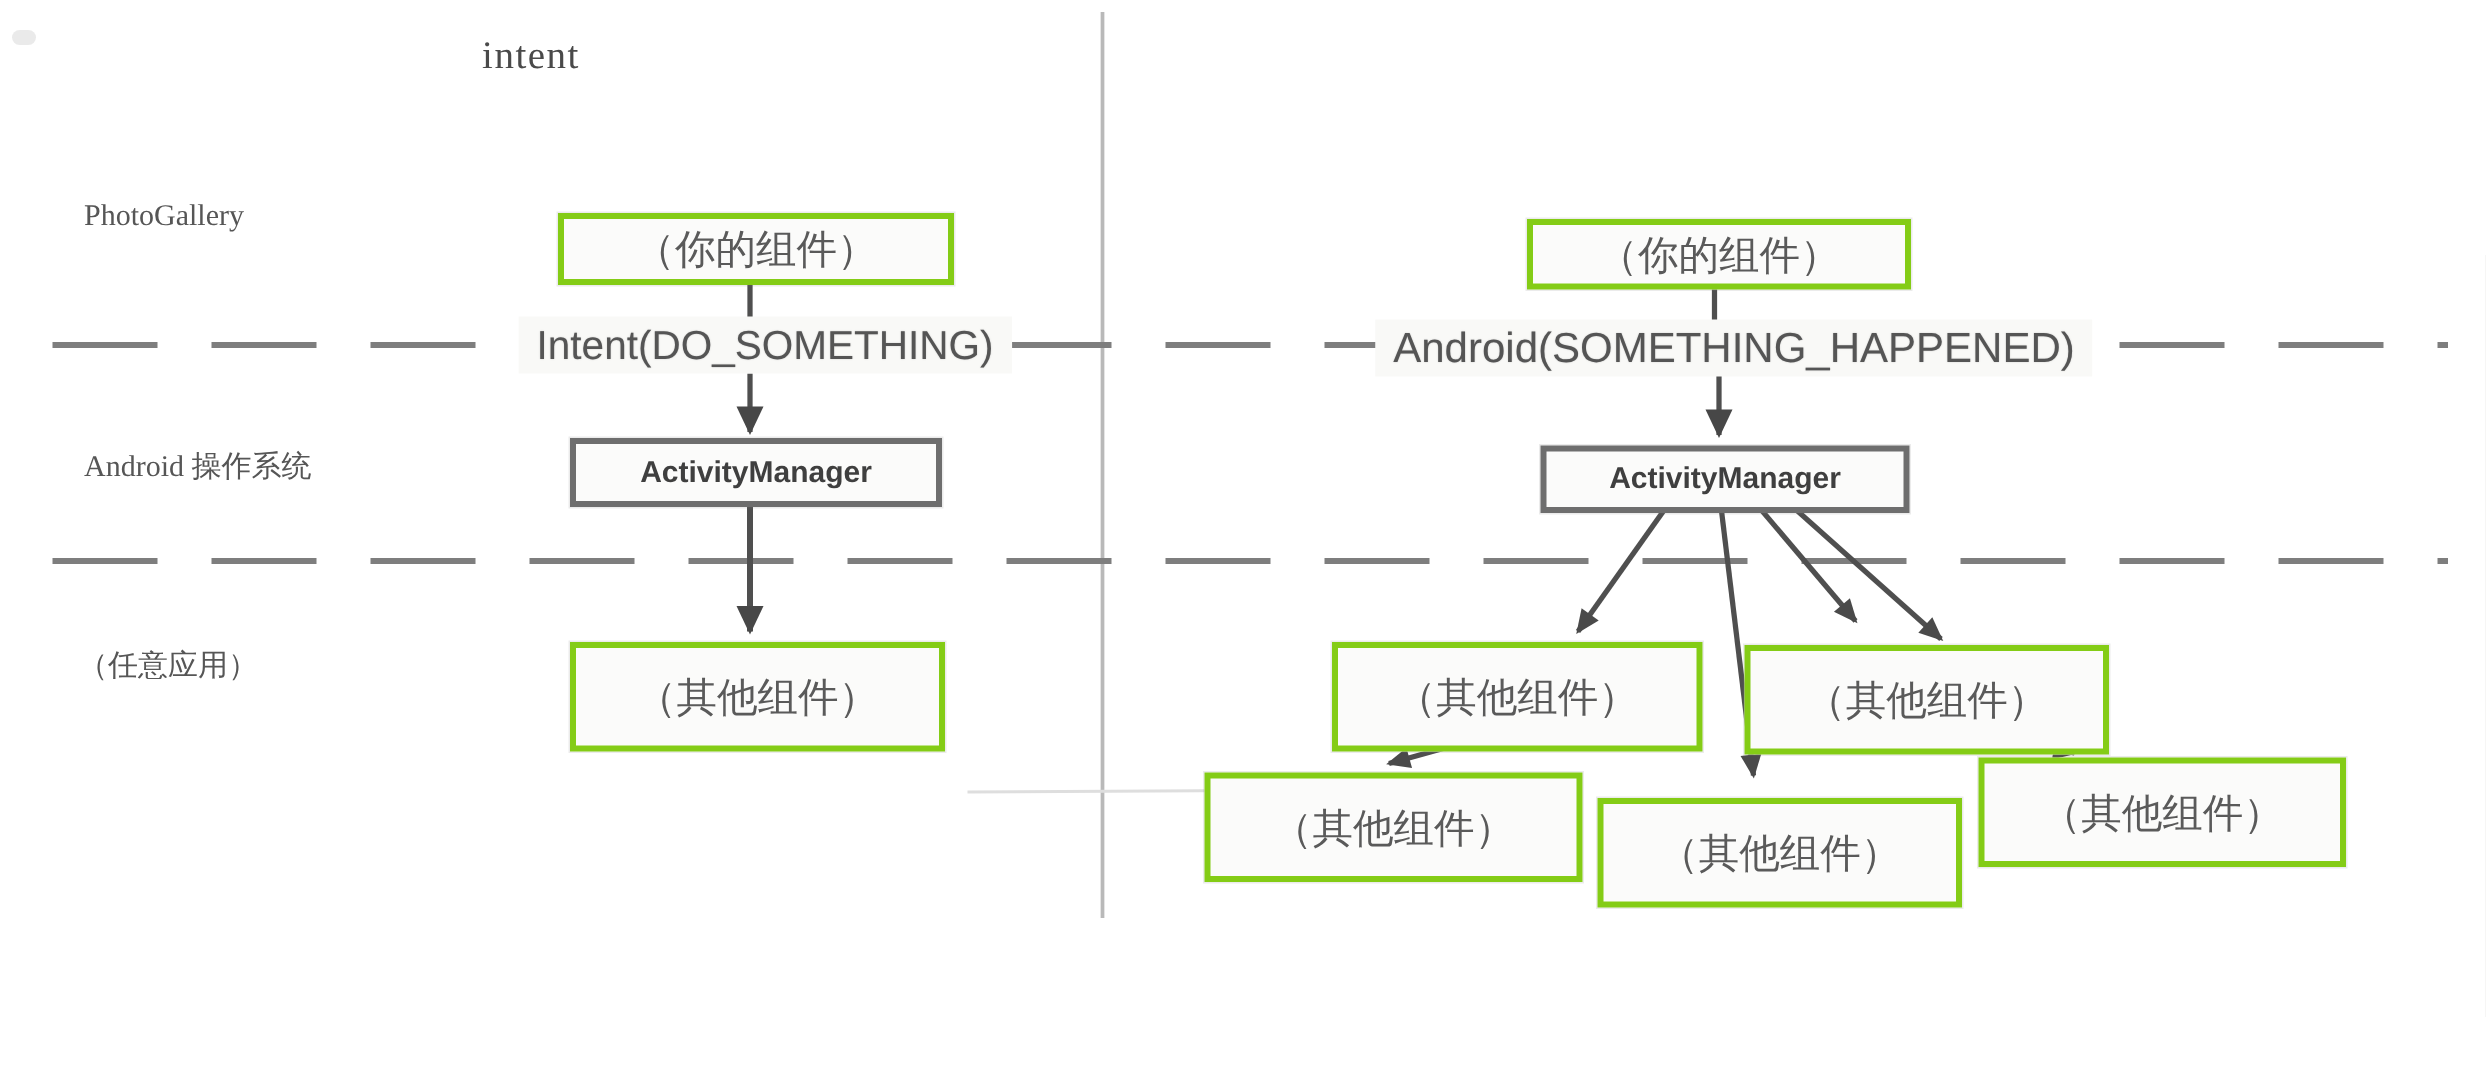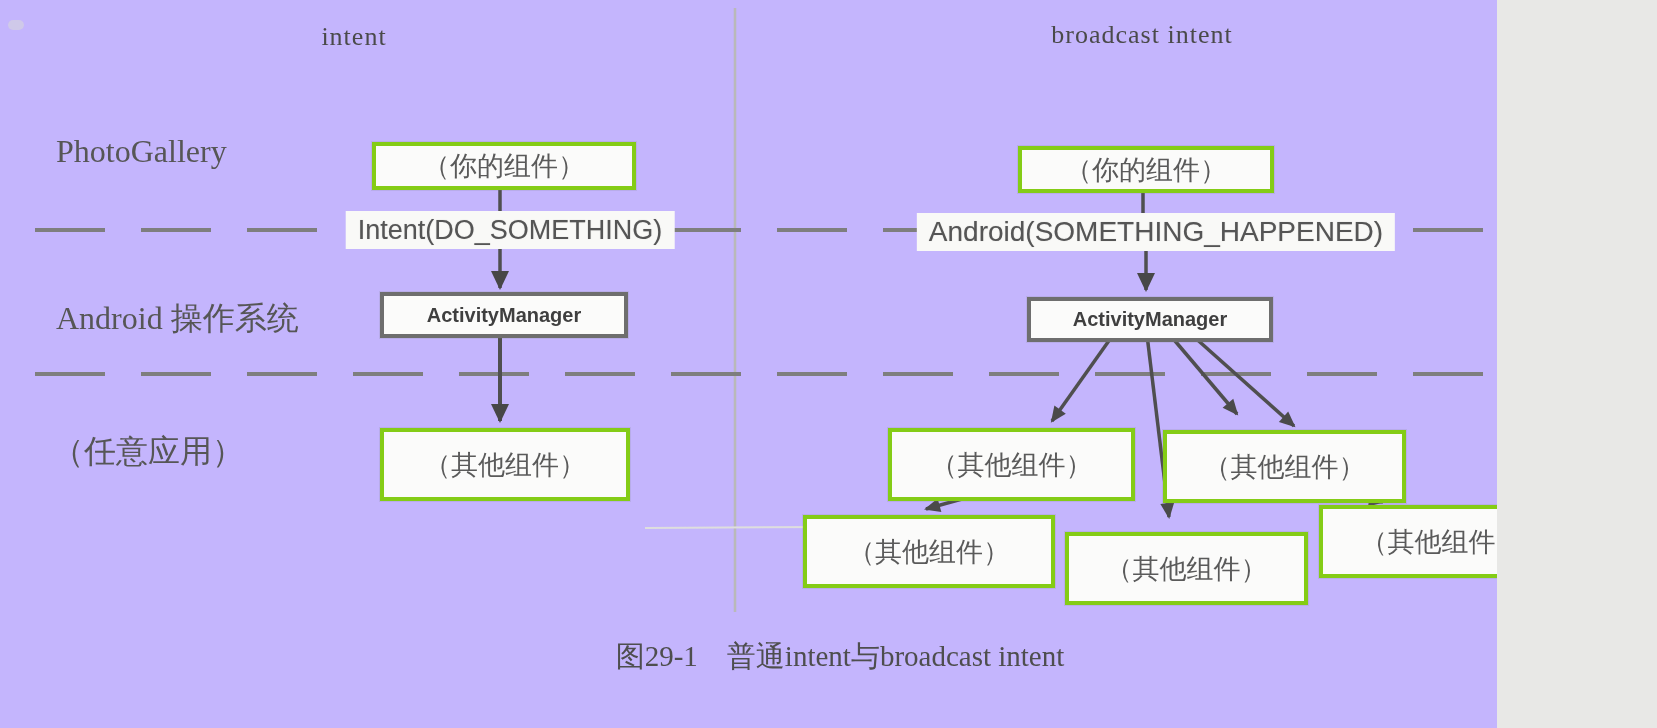--- a/index.html
+++ b/index.html
@@ -1,29 +1,29 @@
 <!DOCTYPE html>
 <html><head>
 <meta charset="utf-8">
 <style>
   html,body{margin:0;padding:0;}
   body{background:#e8e8e6;}
   .canvas{
     position:relative;
-    width:1497px;height:728px;
-    background:#c4b5fd;
+    width:1657px;height:728px;
+    background:#ffffff;
     overflow:hidden;
     font-family:"Liberation Serif","DejaVu Serif",serif;
     color:#4c4c4c;
   }
   svg.lines{position:absolute;left:0;top:0;z-index:1;}
   .txt{position:absolute;z-index:2;white-space:nowrap;}
   .center{transform:translateX(-50%);}
   .header{font-size:26px;color:#4a4a4a;letter-spacing:1px;}
-  .layer-label{font-size:32px;color:#565656;}
+  .layer-label{font-size:20px;color:#565656;}
   .intent-label{
     font-family:"Liberation Sans","DejaVu Sans",sans-serif;
     font-size:27px;color:#555;background:#f9f9f7;
     padding:0 12px;line-height:38px;
     text-shadow:0 0 1px rgba(90,90,90,.35);
   }
   .box{
     position:absolute;z-index:3;
     border:4px solid #84cc16;
     background:#fbfbfa;
@@ -76,21 +76,20 @@
     <line x1="1113" y1="335" x2="1052" y2="421" stroke="#4f4f4f" stroke-width="3.5" marker-end="url(#ah)"></line>
     <line x1="1147" y1="335" x2="1169" y2="517" stroke="#4f4f4f" stroke-width="3.5" marker-end="url(#ah)"></line>
     <line x1="1170" y1="335" x2="1237" y2="414" stroke="#4f4f4f" stroke-width="3.5" marker-end="url(#ah)"></line>
     <line x1="1192" y1="335" x2="1294" y2="426" stroke="#4f4f4f" stroke-width="3.5" marker-end="url(#ah)"></line>
 
     <line x1="980" y1="494" x2="926" y2="509" stroke="#4f4f4f" stroke-width="3.5" marker-end="url(#ah)"></line>
     <line x1="1350" y1="496" x2="1383" y2="502" stroke="#4f4f4f" stroke-width="3.5" marker-end="url(#ah)"></line>
   </svg>
 
   <div class="txt header center" style="left:354px;top:22px;">intent</div>
-  <div class="txt header center" style="left:1142px;top:20px;">broadcast intent</div>
 
   <div class="txt layer-label" style="left:56px;top:133px;">PhotoGallery</div>
   <div class="txt layer-label" style="left:56px;top:297px;">Android 操作系统</div>
   <div class="txt intent-label center" style="left:510px;top:211px;">Intent(DO_SOMETHING)</div>
 
   <div class="txt layer-label" style="left:52px;top:430px;">（任意应用）</div>
   <div class="txt intent-label center" style="left:1156px;top:213px;font-size:28px;">Android(SOMETHING_HAPPENED)</div>
 
   <div class="box" style="left:372px;top:142px;width:256px;height:40px;">（你的组件）</div>
   <div class="box am" style="left:380px;top:292px;width:240px;height:38px;">ActivityManager</div>
@@ -98,15 +97,14 @@
 
   <div class="box" style="left:1018px;top:146px;width:248px;height:39px;">（你的组件）</div>
   <div class="box am" style="left:1027px;top:297px;width:238px;height:37px;">ActivityManager</div>
 
   <div class="box" style="left:888px;top:428px;width:239px;height:65px;">（其他组件）</div>
   <div class="box" style="left:1163px;top:430px;width:235px;height:65px;">（其他组件）</div>
   <div class="box" style="left:803px;top:515px;width:244px;height:65px;">（其他组件）</div>
   <div class="box" style="left:1065px;top:532px;width:235px;height:65px;">（其他组件）</div>
   <div class="box" style="left:1319px;top:505px;width:237px;height:65px;">（其他组件）</div>
 
-  <div class="txt caption center" style="left:840px;top:637px;">图29-1　普通intent与broadcast intent</div>
 
 </div>
 
 </body></html>

